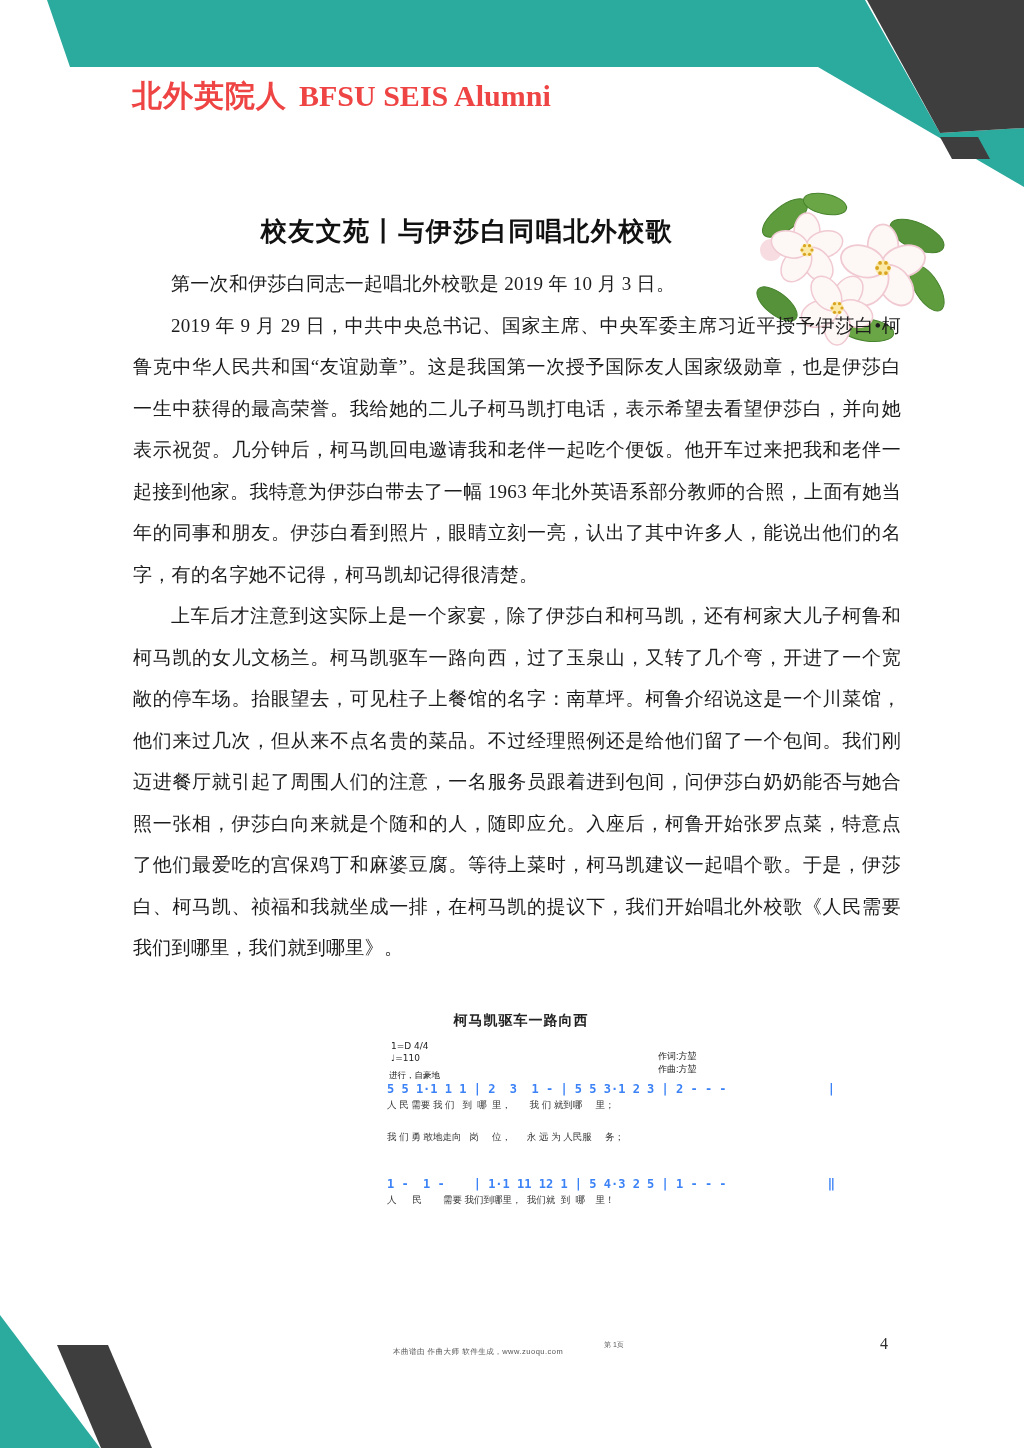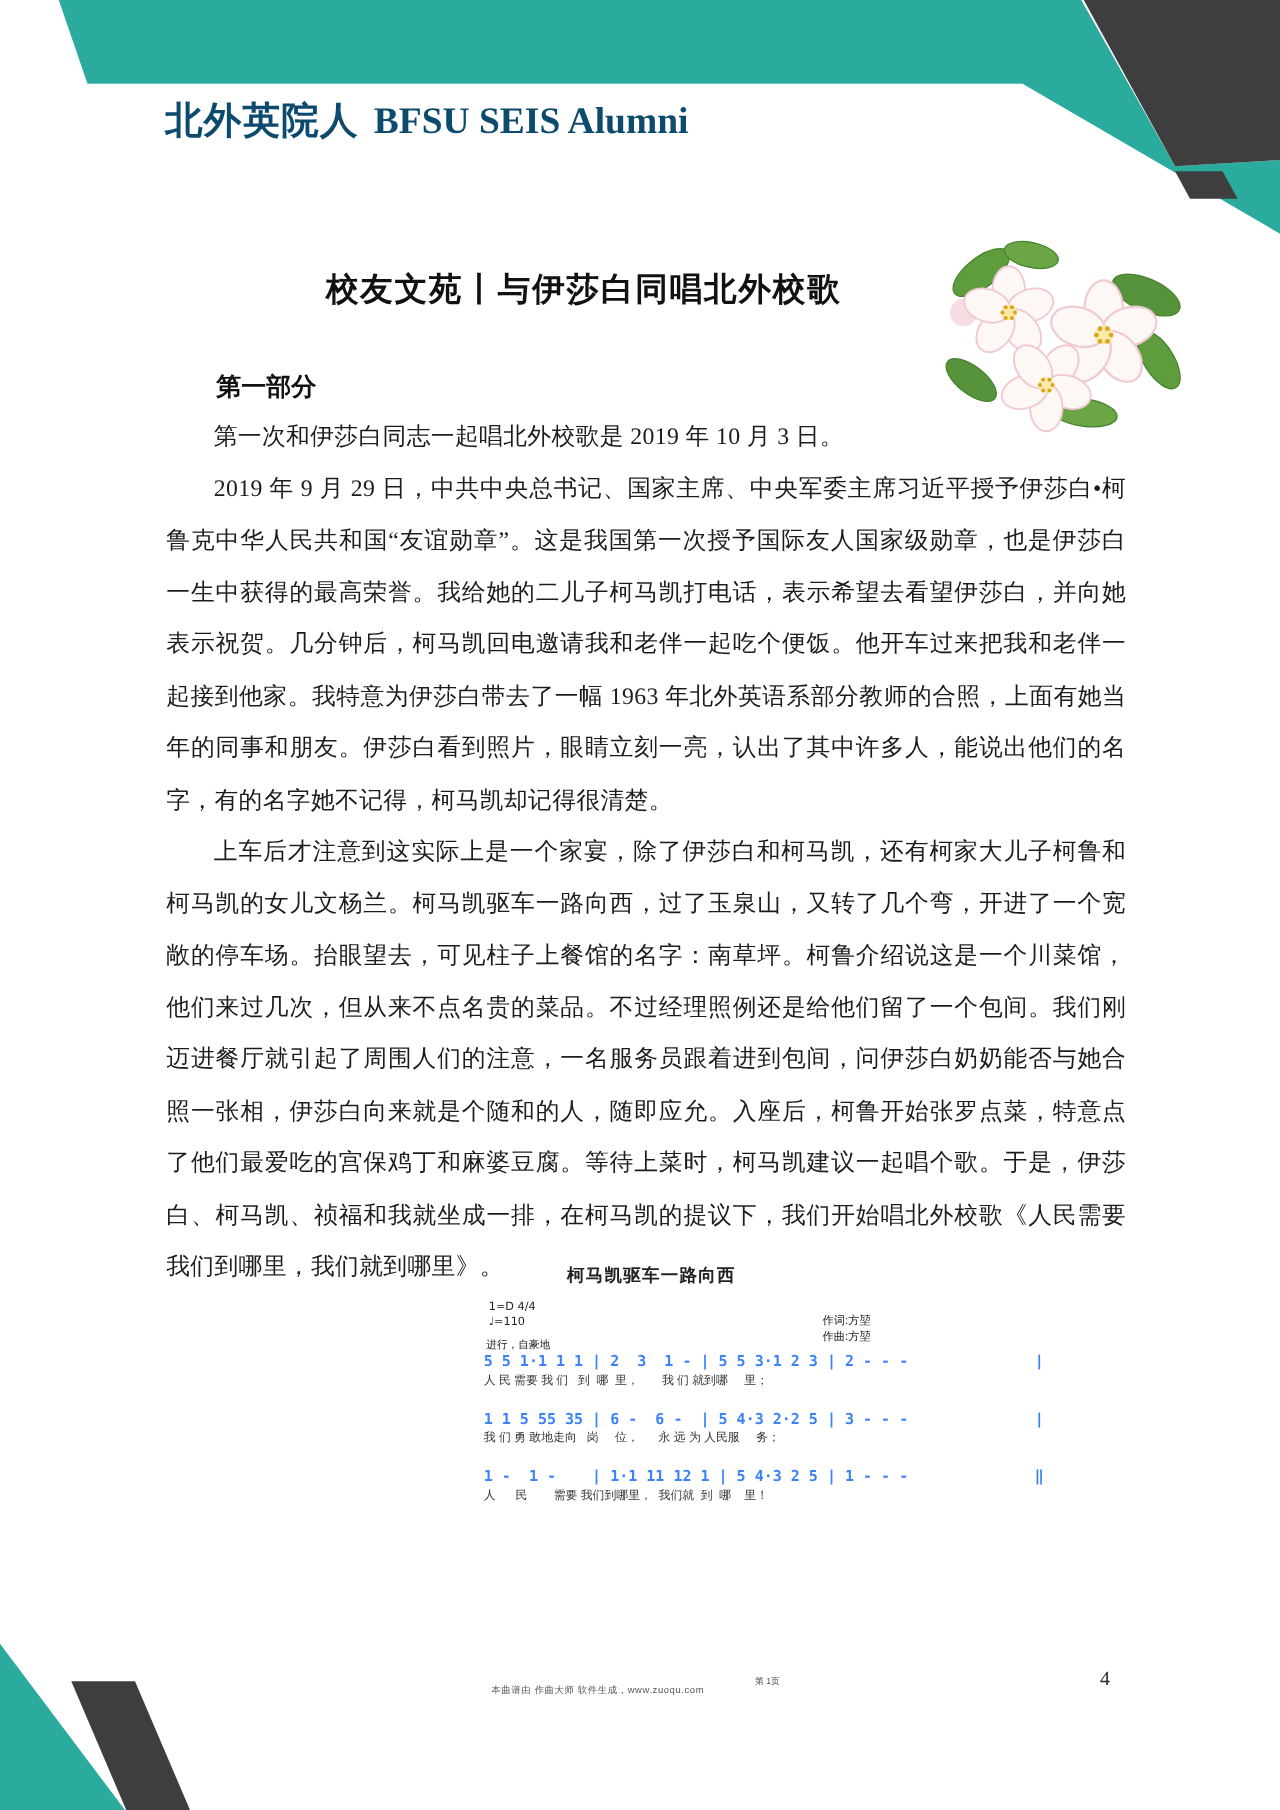--- a/index.html
+++ b/index.html
@@ -4,21 +4,21 @@
 <style>
   html,body{margin:0;padding:0;}
   body{
     width:1024px;height:1448px;position:relative;background:#ffffff;overflow:hidden;
     font-family:"Liberation Serif", serif;color:#1c1c1c;
   }
   .deco-top{position:absolute;left:0;top:0;}
   .deco-bottom{position:absolute;left:0;top:1313px;}
   .masthead{
     position:absolute;left:132px;top:76px;font-weight:bold;font-size:30px;
-    color:#0c4a6e;letter-spacing:1px;white-space:nowrap;
+    color:#ef4444;letter-spacing:1px;white-space:nowrap;
   }
   .masthead .en{margin-left:12px;letter-spacing:0;}
   .flower{position:absolute;left:745px;top:188px;}
   .article{position:absolute;left:133px;top:200px;width:768px;}
   .article-title{
     margin:14px;text-align:center;font-family:"Liberation Sans", sans-serif;
     font-weight:bold;font-size:26px;letter-spacing:1.5px;color:#111;width:640px;
   }
   .section-heading{
     margin:47px 0 0 0;text-indent:2em;font-family:"Liberation Sans", sans-serif;
@@ -140,42 +140,40 @@
         <circle cx="-2.5" cy="4.3" r="1.6"></circle>
       <circle cx="-5" cy="0" r="1.6"></circle>
         <circle cx="-2.5" cy="-4.3" r="1.6"></circle>
         <circle cx="2.5" cy="-4.3" r="1.6"></circle>
     </g>
   </g>
 </svg>
 
 <div class="article">
   <h1 class="article-title">校友文苑丨与伊莎白同唱北外校歌</h1>
-  <h2 class="section-heading">第一部分</h2>
   <p class="body-par">第一次和伊莎白同志一起唱北外校歌是 2019 年 10 月 3 日。</p>
   <p class="body-par">2019 年 9 月 29 日，中共中央总书记、国家主席、中央军委主席习近平授予伊莎白•柯鲁克中华人民共和国“友谊勋章”。这是我国第一次授予国际友人国家级勋章，也是伊莎白一生中获得的最高荣誉。我给她的二儿子柯马凯打电话，表示希望去看望伊莎白，并向她表示祝贺。几分钟后，柯马凯回电邀请我和老伴一起吃个便饭。他开车过来把我和老伴一起接到他家。我特意为伊莎白带去了一幅 1963 年北外英语系部分教师的合照，上面有她当年的同事和朋友。伊莎白看到照片，眼睛立刻一亮，认出了其中许多人，能说出他们的名字，有的名字她不记得，柯马凯却记得很清楚。</p>
   <p class="body-par">上车后才注意到这实际上是一个家宴，除了伊莎白和柯马凯，还有柯家大儿子柯鲁和柯马凯的女儿文杨兰。柯马凯驱车一路向西，过了玉泉山，又转了几个弯，开进了一个宽敞的停车场。抬眼望去，可见柱子上餐馆的名字：南草坪。柯鲁介绍说这是一个川菜馆，他们来过几次，但从来不点名贵的菜品。不过经理照例还是给他们留了一个包间。我们刚迈进餐厅就引起了周围人们的注意，一名服务员跟着进到包间，问伊莎白奶奶能否与她合照一张相，伊莎白向来就是个随和的人，随即应允。入座后，柯鲁开始张罗点菜，特意点了他们最爱吃的宫保鸡丁和麻婆豆腐。等待上菜时，柯马凯建议一起唱个歌。于是，伊莎白、柯马凯、祯福和我就坐成一排，在柯马凯的提议下，我们开始唱北外校歌《人民需要我们到哪里，我们就到哪里》。</p>
 </div>
 
 <div class="score">
   <div class="score-title">柯马凯驱车一路向西</div>
   <div class="score-key">1=D 4/4
 ♩=110</div>
   <div class="score-expression">进行，自豪地</div>
   <div class="score-credits">
     <div>作词:方堃</div>
     <div>作曲:方堃</div>
   </div>
   <div class="score-lines">
     <div class="score-line">
       <div class="notes">5 5 1·1 1 1 | 2  3  1 - | 5 5 3·1 2 3 | 2 - - -              |</div>
       <div class="lyrics">人 民 需要 我 们   到  哪  里，       我 们 就到哪     里；</div>
     </div>
     <div class="score-line">
-      <div class="notes">1 1 5 55 35 | 6 -  6 -  | 5 4·3 2·2 5 | 3 - - -              |</div>
       <div class="lyrics">我 们 勇 敢地走向   岗     位，      永 远 为 人民服     务；</div>
     </div>
     <div class="score-line">
       <div class="notes">1 -  1 -    | 1·1 11 12 1 | 5 4·3 2 5 | 1 - - -              ‖</div>
       <div class="lyrics">人      民        需要 我们到哪里，  我们就  到  哪    里！</div>
     </div>
   </div>
 </div>
 
 <div class="score-footer">本曲谱由 作曲大师 软件生成，www.zuoqu.com</div>

